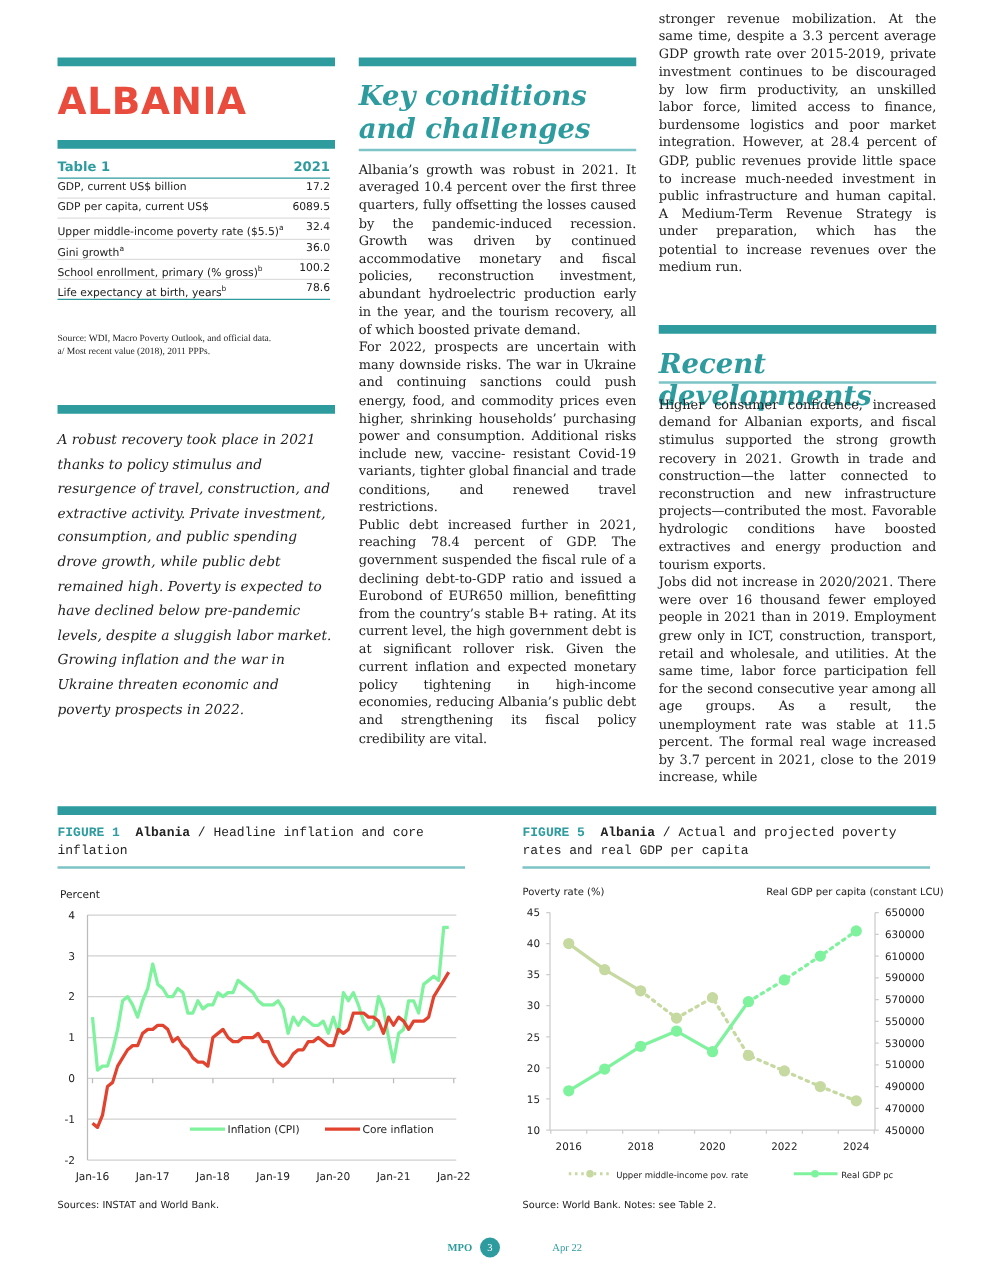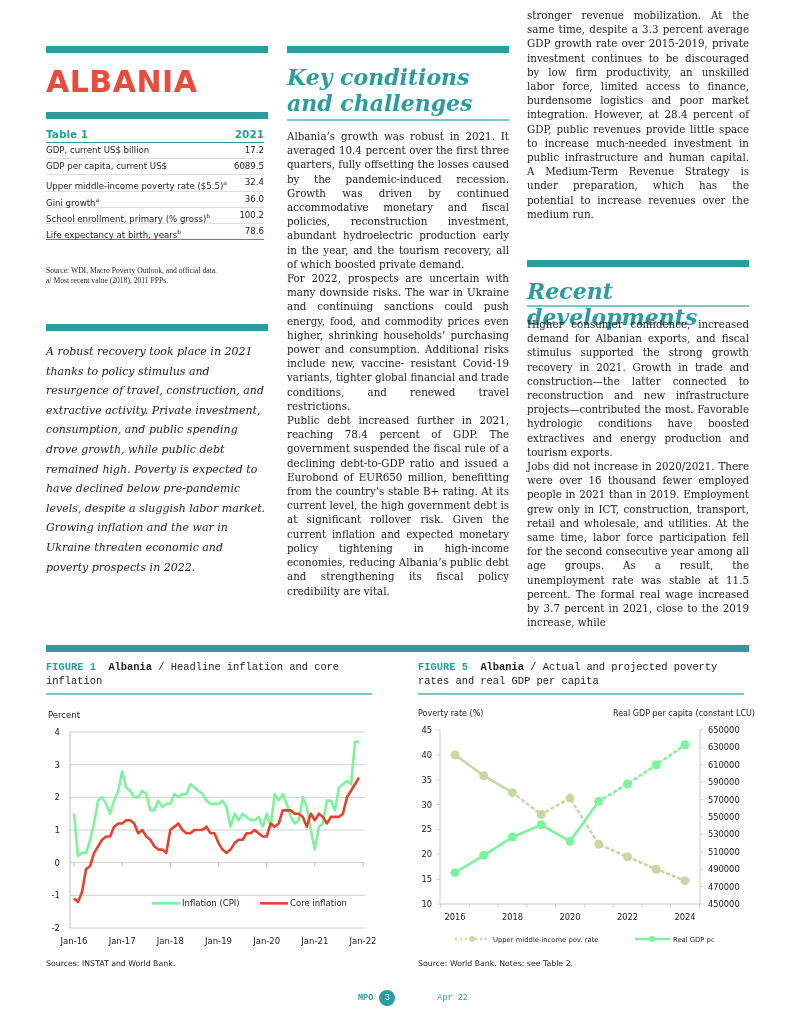--- a/index.html
+++ b/index.html
@@ -14,21 +14,21 @@
   .tbl sup { font-size:6px; }
   .tnotes { position:absolute; left:46px; top:266px; width:222px; font-family:Liberation Serif, serif; font-size:7.6px; line-height:10.4px; color:#222; }
   .summary { position:absolute; left:46px; top:342px; width:222px; font-family:"DejaVu Serif", serif; font-style:italic; font-size:11px; line-height:19.6px; color:#222; }
   .h2 { position:absolute; font-family:"DejaVu Serif", serif; font-style:italic; font-weight:bold; color:#2e9c9f; font-size:22px; line-height:26px; }
   .col { position:absolute; font-family:"DejaVu Serif", serif; font-size:10.3px; line-height:14.2px; text-align:justify; color:#222; }
   .col p { margin:0; }
   .figtitle { position:absolute; font-family:Liberation Mono, monospace; font-size:10.4px; line-height:14px; color:#222; }
   .figtitle .fig { color:#2e9c9f; font-weight:bold; }
   .figtitle .ctry { font-weight:bold; }
   .src { position:absolute; font-family:"DejaVu Sans", sans-serif; font-size:7.8px; color:#222; }
-  .footer { position:absolute; left:358px; top:990px; display:flex; align-items:center; gap:6px; font-family:Liberation Mono, monospace; font-size:8.5px; }
+  .footer { position:absolute; left:358px; top:990px; display:flex; align-items:center; gap:6px; font-family:Liberation Serif, serif; font-size:8.5px; }
   .footer .mpo { color:#2e9c9f; font-weight:bold; }
   .footer .pg { width:16px; height:16px; border-radius:50%; background:#2e9c9f; color:#fff; display:flex; align-items:center; justify-content:center; font-size:8.5px; }
   .footer .dt { color:#2e9c9f;margin-left:36px; }
   svg text { font-family:"DejaVu Sans", sans-serif; }
 </style>
 </head>
 <body>
 
 <div class="bar" style="left:46px; top:46px; width:222px;"></div>
 <div class="title">ALBANIA</div>

